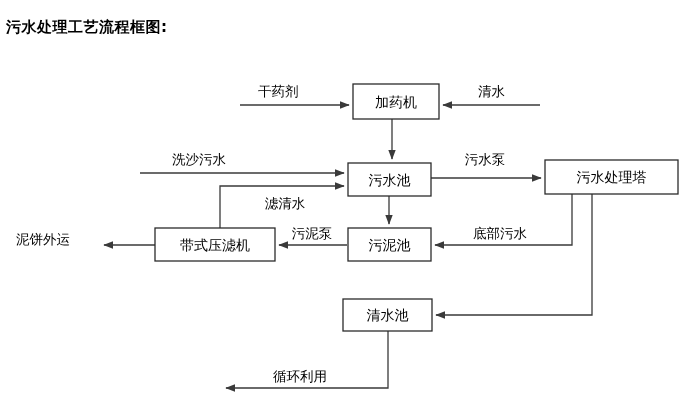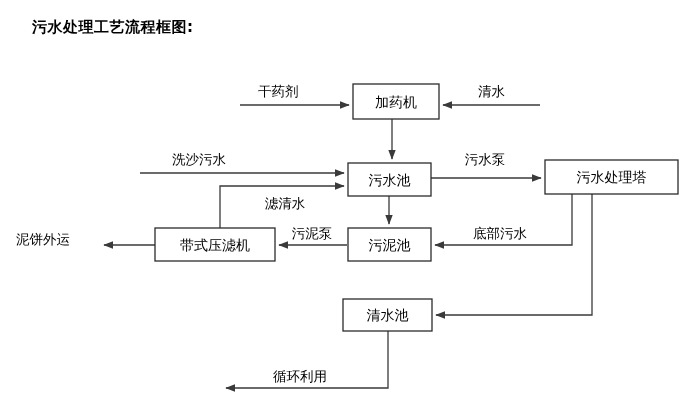--- a/index.html
+++ b/index.html
@@ -10,21 +10,21 @@
   body {
     width: 700px;
     height: 420px;
     position: relative;
     overflow: hidden;
     font-family: "DejaVu Sans", "Liberation Sans", sans-serif;
     color: #1a1a1a;
   }
   #title {
     position: absolute;
-    left: 32px;
+    left: 6px;
     top: 18px;
     font-size: 15px;
     font-weight: bold;
     letter-spacing: 0.5px;
     color: #000000;
     white-space: nowrap;
   }
   #flow {
     position: absolute;
     left: 0;

